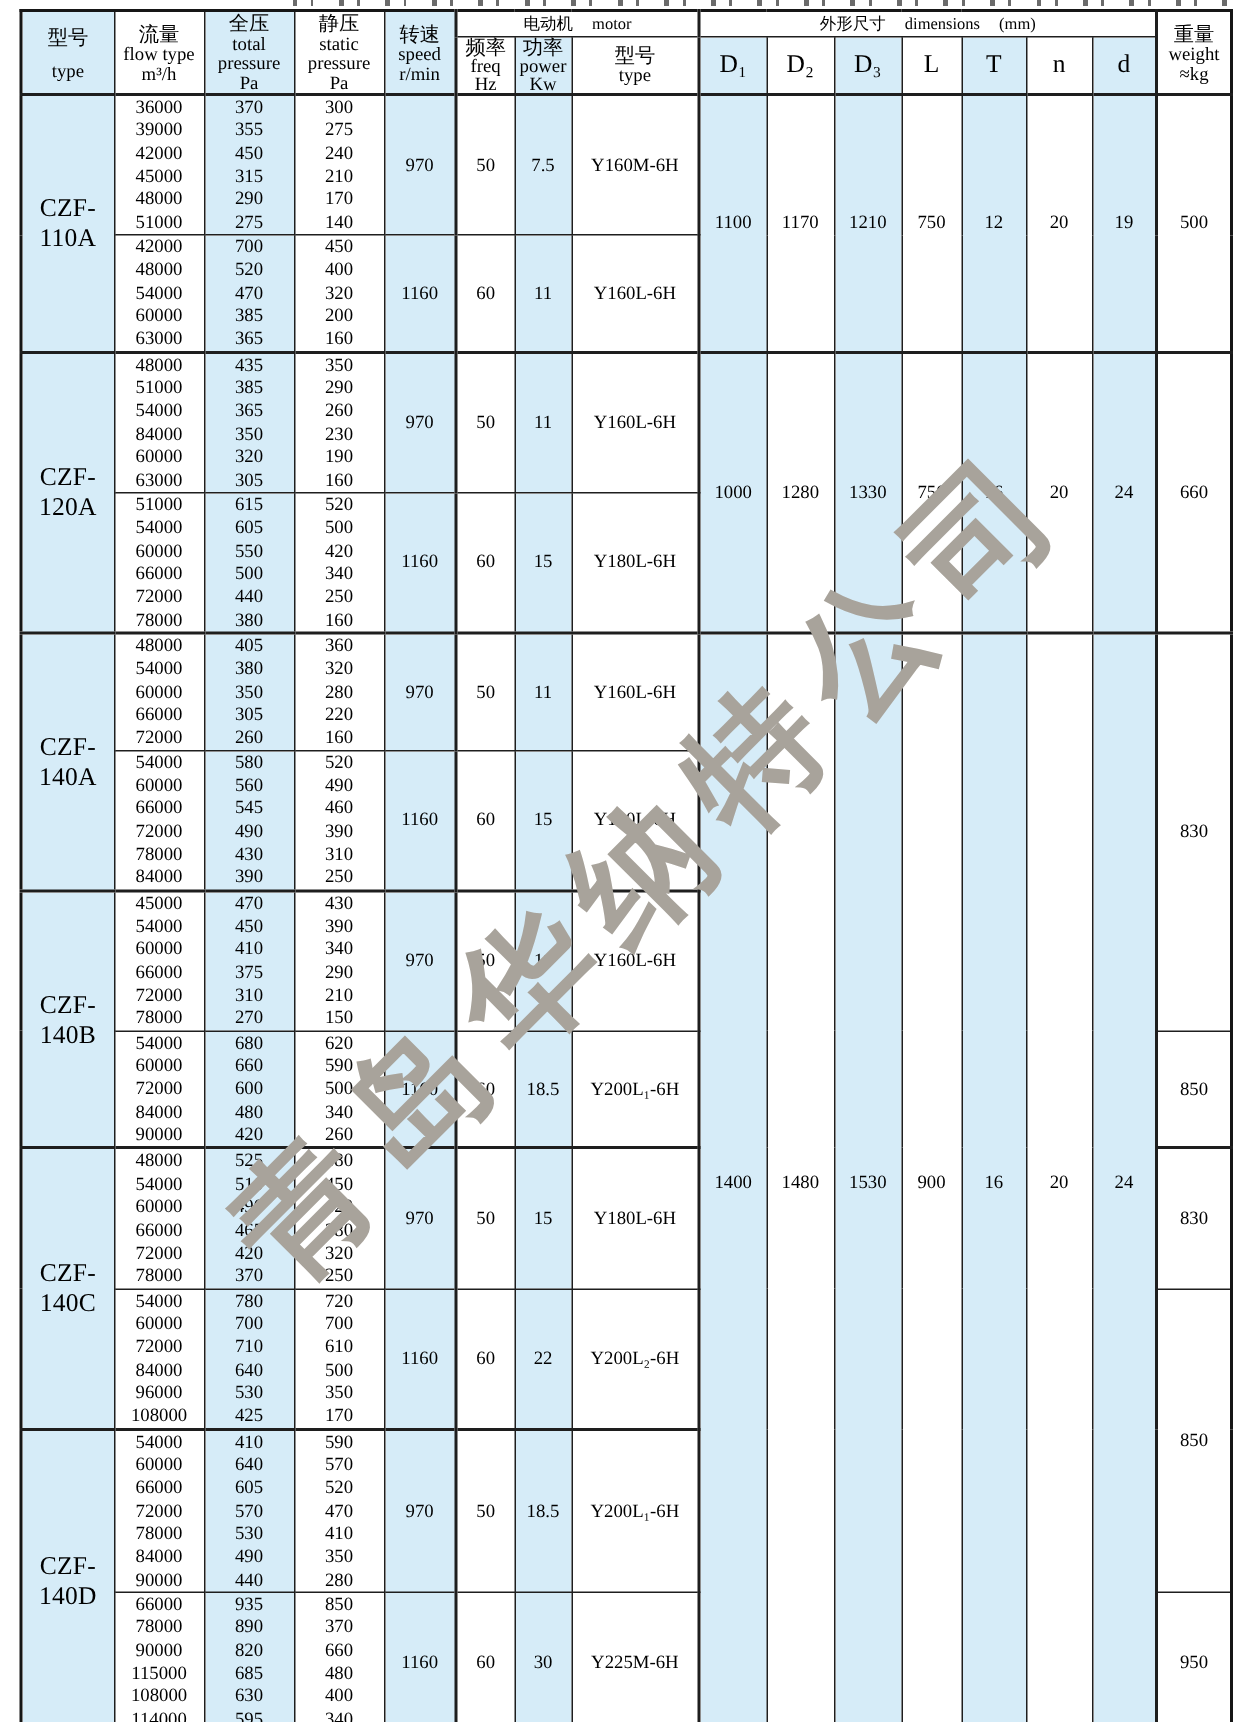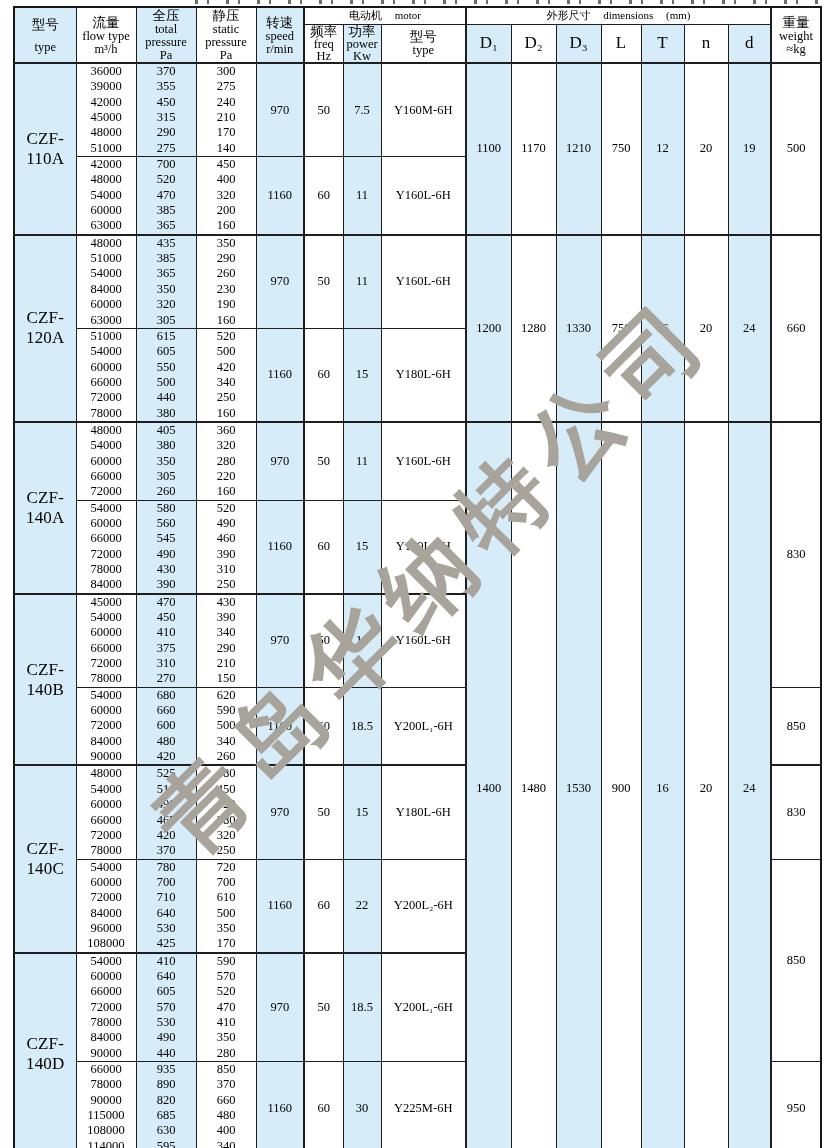--- a/index.html
+++ b/index.html
@@ -228,21 +228,21 @@
           <div>290</div>
           <div>260</div>
           <div>230</div>
           <div>190</div>
           <div>160</div>
         </td>
         <td class="stripe">970</td>
         <td class="bl">50</td>
         <td class="stripe">11</td>
         <td>Y160L-6H</td>
-        <td class="stripe bl" rowspan="2">1200</td>
+        <td class="stripe bl" rowspan="2">1000</td>
         <td rowspan="2">1280</td>
         <td class="stripe " rowspan="2">1330</td>
         <td rowspan="2">750</td>
         <td class="stripe " rowspan="2">16</td>
         <td rowspan="2">20</td>
         <td class="stripe " rowspan="2">24</td>
         <td class="bl" rowspan="2">660</td>
       </tr>
       <tr style="height: 92.1px;">
         <td class="num-stack">

